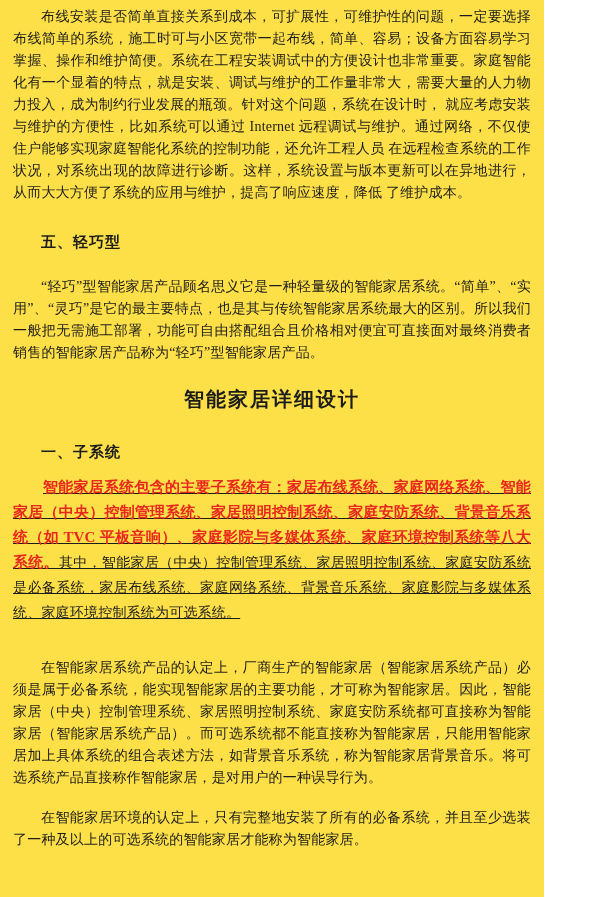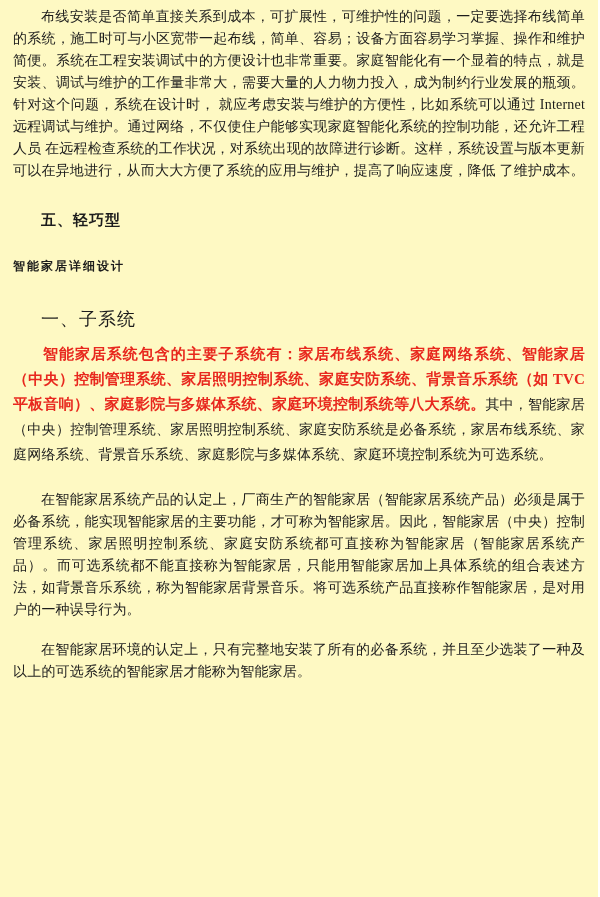--- a/index.html
+++ b/index.html
@@ -9,65 +9,67 @@
   }
   body {
     width: 600px;
     height: 897px;
     overflow: hidden;
     font-family: "Liberation Serif", "DejaVu Serif", serif;
     color: #1c1c1c;
   }
   .page {
     box-sizing: border-box;
-    width: 598px;
+    width: 544px;
     height: 897px;
     padding: 6px 13px 0 13px;
     display: flex;
     flex-direction: column;
-    background: #fef9c3;
+    background: #fde047;
   }
   .para {
     font-size: 14px;
     line-height: 22px;
     letter-spacing: 0.2px;
     text-align: justify;
     text-indent: 28px;
     margin: 0 0 23px 0;
   }
   .heading-sub {
     font-size: 15px;
     font-weight: bold;
     letter-spacing: 1px;
     line-height: 22px;
     text-indent: 28px;
     margin: 4px 0 23px 0;
   }
   .heading-main {
-    font-size: 12px;
+    font-size: 20px;
     font-weight: bold;
     letter-spacing: 2px;
     line-height: 24px;
     margin: 0 0 24px 0;
+    text-align: center;
   }
   .heading-sub2 {
-    font-size: 18px;
-    font-weight: normal;
+    font-size: 15px;
+    font-weight: bold;
     letter-spacing: 1px;
     line-height: 22px;
     text-indent: 28px;
     margin: 6px 0 12px 0;
   }
   .para-mixed {
     font-size: 14px;
     line-height: 25px;
     letter-spacing: 0.2px;
     text-align: justify;
     text-indent: 30px;
-    margin: 0 0 22px 0;
+    margin: 0 0 32px 0;
+    text-decoration: underline;
   }
   .red-lead {
     color: #e8281e;
     font-weight: bold;
     font-size: 15px;
   }
   .para-last-gap {
     margin-bottom: 18px;
   }
   .para-final {
@@ -76,20 +78,21 @@
 </style>
 </head>
 <body>
 
 <div class="page">
 
   <p class="para">布线安装是否简单直接关系到成本，可扩展性，可维护性的问题，一定要选择布线简单的系统，施工时可与小区宽带一起布线，简单、容易；设备方面容易学习掌握、操作和维护简便。系统在工程安装调试中的方便设计也非常重要。家庭智能化有一个显着的特点，就是安装、调试与维护的工作量非常大，需要大量的人力物力投入，成为制约行业发展的瓶颈。针对这个问题，系统在设计时， 就应考虑安装与维护的方便性，比如系统可以通过 Internet 远程调试与维护。通过网络，不仅使住户能够实现家庭智能化系统的控制功能，还允许工程人员 在远程检查系统的工作状况，对系统出现的故障进行诊断。这样，系统设置与版本更新可以在异地进行，从而大大方便了系统的应用与维护，提高了响应速度，降低 了维护成本。</p>
 
   <div class="heading-sub">五、轻巧型</div>
 
+  <p class="para">“轻巧”型智能家居产品顾名思义它是一种轻量级的智能家居系统。“简单”、“实用”、“灵巧”是它的最主要特点，也是其与传统智能家居系统最大的区别。所以我们一般把无需施工部署，功能可自由搭配组合且价格相对便宜可直接面对最终消费者销售的智能家居产品称为“轻巧”型智能家居产品。</p>
 
   <div class="heading-main">智能家居详细设计</div>
 
   <div class="heading-sub2">一、子系统</div>
 
   <p class="para-mixed"><span class="red-lead">智能家居系统包含的主要子系统有：家居布线系统、家庭网络系统、智能家居（中央）控制管理系统、家居照明控制系统、家庭安防系统、背景音乐系统（如 TVC 平板音响）、家庭影院与多媒体系统、家庭环境控制系统等八大系统。</span><span>其中，智能家居（中央）控制管理系统、家居照明控制系统、家庭安防系统是必备系统，家居布线系统、家庭网络系统、背景音乐系统、家庭影院与多媒体系统、家庭环境控制系统为可选系统。</span></p>
 
   <p class="para para-last-gap">在智能家居系统产品的认定上，厂商生产的智能家居（智能家居系统产品）必须是属于必备系统，能实现智能家居的主要功能，才可称为智能家居。因此，智能家居（中央）控制管理系统、家居照明控制系统、家庭安防系统都可直接称为智能家居（智能家居系统产品）。而可选系统都不能直接称为智能家居，只能用智能家居加上具体系统的组合表述方法，如背景音乐系统，称为智能家居背景音乐。将可选系统产品直接称作智能家居，是对用户的一种误导行为。</p>
 
   <p class="para para-final">在智能家居环境的认定上，只有完整地安装了所有的必备系统，并且至少选装了一种及以上的可选系统的智能家居才能称为智能家居。</p>

